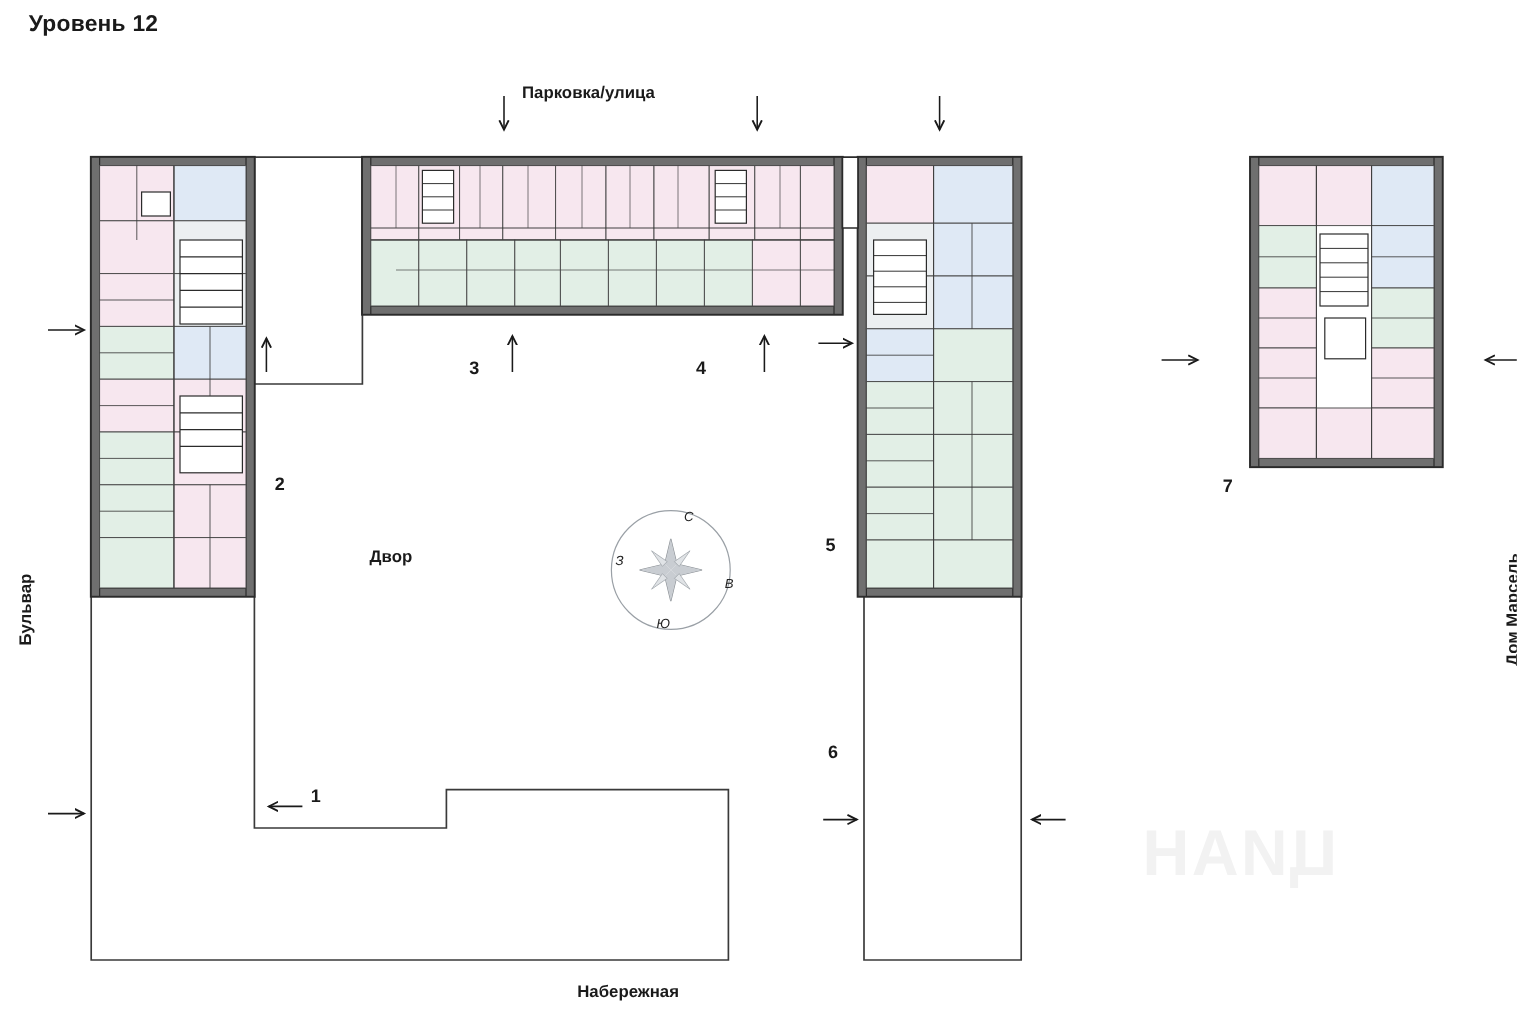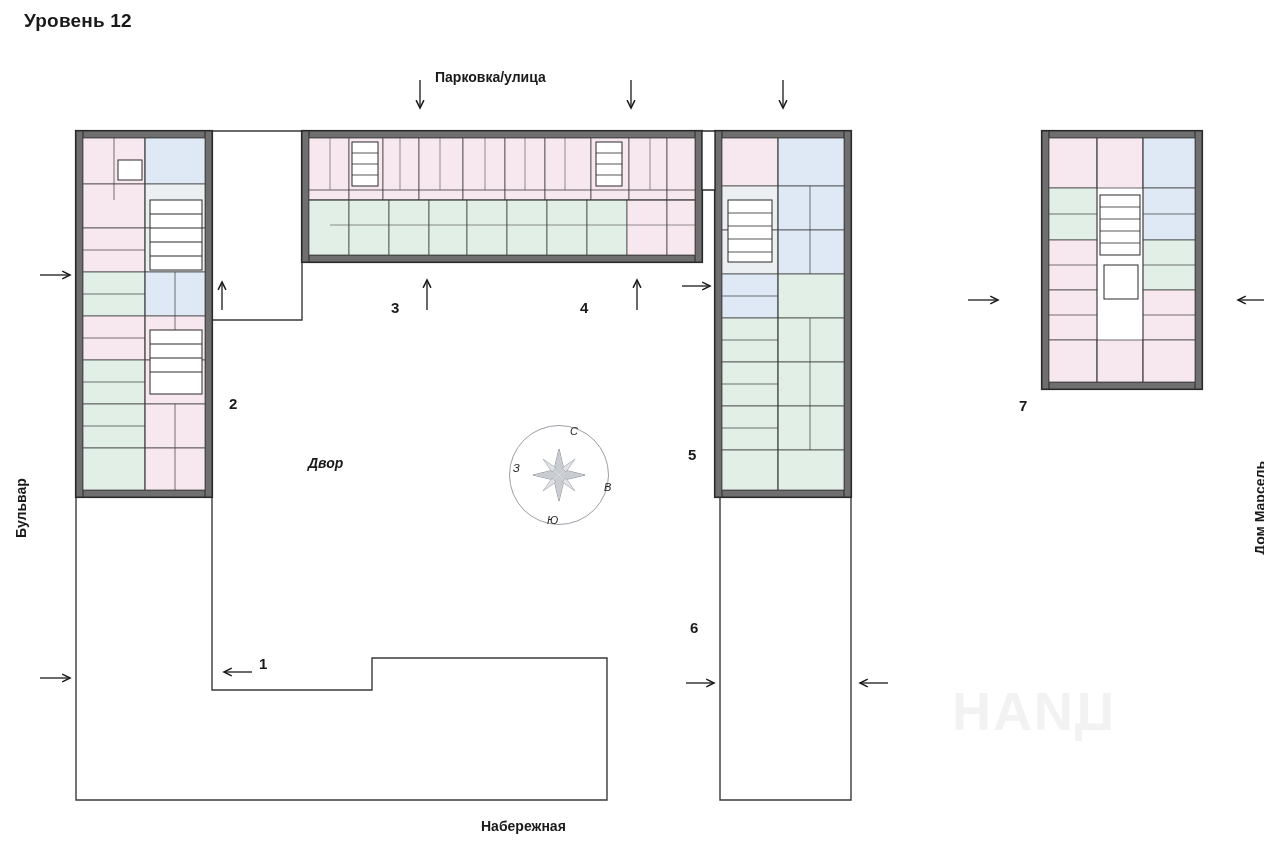--- a/index.html
+++ b/index.html
@@ -38,21 +38,21 @@
     width: 90px; text-align: center;
     transform: rotate(-90deg);
   }
   .edge-right {
     left: 1205px; top: 500px;
     width: 110px; text-align: center;
     transform: rotate(-90deg);
   }
   .courtyard {
     left: 308px; top: 455px;
-    font-size: 14px; font-weight: bold; font-style: italic;
+    font-size: 14px; font-weight: bold;
   }
   .secnum {
     font-size: 15px;
     font-weight: bold;
   }
 
   
   .compass-circle {
     left: 509px; top: 425px;
     width: 100px; height: 100px;

